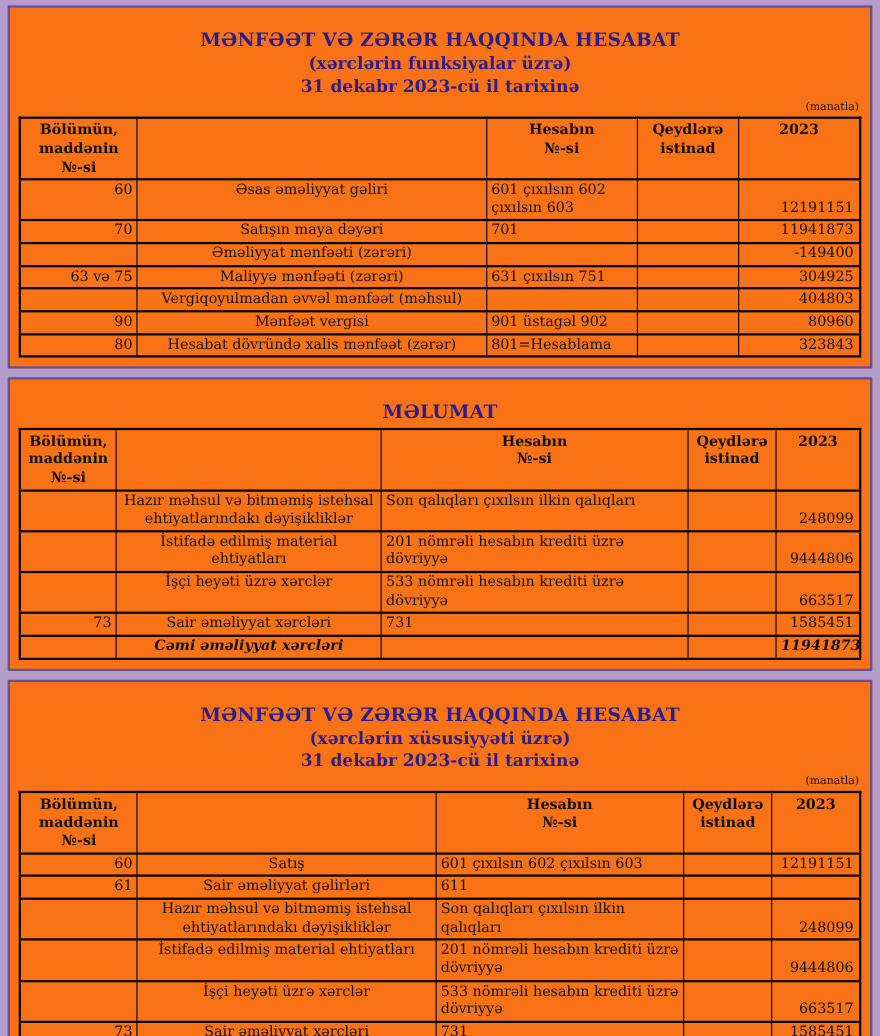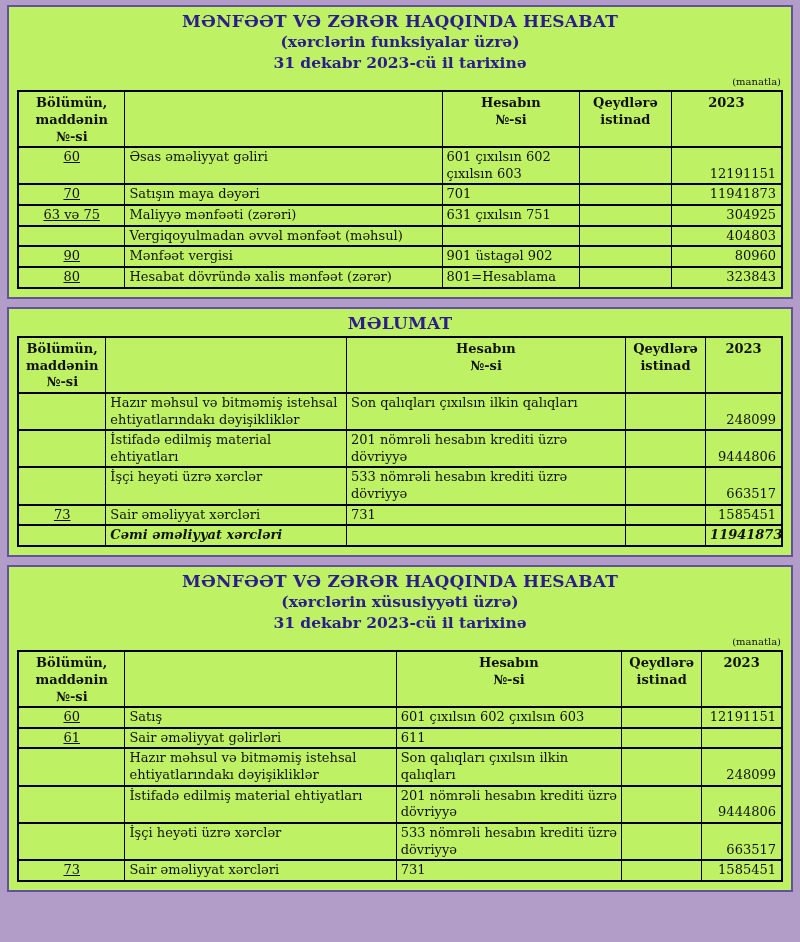--- a/index.html
+++ b/index.html
@@ -9,23 +9,23 @@
     font-family:"DejaVu Serif","Liberation Serif",serif;
     color:#111;
     overflow:hidden;
   }
   .frame{
     box-sizing:border-box;
     padding:5px 7px 0 7px;
     display:flex;flex-direction:column;gap:8px;
   }
   .panel{
-    background:#bef264;
+    background:#f97316;
     border:2px solid #63519e;
-    padding:0 8px 8px 8px;
+    padding:16px 8px 8px 8px;
   }
   .titles{text-align:center;color:#2c1d8c;font-weight:bold;margin-top:3px;}
   .t-main{font-size:17px;line-height:1.32;letter-spacing:.2px;}
   .t-sub{font-size:15.5px;line-height:1.32;}
   .t-sub:empty,.unit:empty{display:none;}
   .unit{text-align:right;font-size:10px;padding:3px 2px 1px 0;}
   table{
     width:100%;
     border-collapse:collapse;
     table-layout:fixed;
@@ -37,22 +37,22 @@
     border-right:1px solid #000;
     padding:1px 4px;
     font-size:13px;
     line-height:1.28;
     white-space:pre-line;
     overflow:hidden;
   }
   tr{border-bottom:2px solid #000;}
   thead tr{border-bottom:2px solid #000;}
   th{font-weight:bold;text-align:center;vertical-align:top;padding-top:3px;}
-  td:nth-child(1){text-align:center;vertical-align:top;text-decoration:underline;}
-  td:nth-child(2){text-align:left;vertical-align:top;}
+  td:nth-child(1){text-align:right;vertical-align:top;}
+  td:nth-child(2){text-align:center;vertical-align:top;}
   td:nth-child(3){text-align:left;vertical-align:top;}
   td:nth-child(4){text-align:center;}
   td:nth-child(5){text-align:right;vertical-align:bottom;padding-right:5px;margin-left:36px;}
   tr.emph{font-style:italic;font-weight:bold;}
   
   #table-0 .c0{width:14%}  #table-0 .c1{width:41.5%} #table-0 .c2{width:18%}   #table-0 .c3{width:12%}   #table-0 .c4{width:14.5%}
   #table-1 .c0{width:11.5%}#table-1 .c1{width:31.5%} #table-1 .c2{width:36.5%} #table-1 .c3{width:10.5%} #table-1 .c4{width:10%}
   #table-2 .c0{width:14%}  #table-2 .c1{width:35.5%} #table-2 .c2{width:29.5%} #table-2 .c3{width:10.5%} #table-2 .c4{width:10.5%}
 </style>
 </head>
@@ -98,20 +98,27 @@
             <td>12191151</td>
           </tr>
           <tr>
             <td>70</td>
             <td>Satışın maya dəyəri</td>
             <td>701</td>
             <td></td>
             <td>11941873</td>
           </tr>
           <tr>
+            <td></td>
+            <td>Əməliyyat mənfəəti (zərəri)</td>
+            <td></td>
+            <td></td>
+            <td>-149400</td>
+          </tr>
+          <tr>
             <td>63 və 75</td>
             <td>Maliyyə mənfəəti (zərəri)</td>
             <td>631 çıxılsın 751</td>
             <td></td>
             <td>304925</td>
           </tr>
           <tr>
             <td></td>
             <td>Vergiqoyulmadan əvvəl mənfəət (məhsul)</td>
             <td></td>

